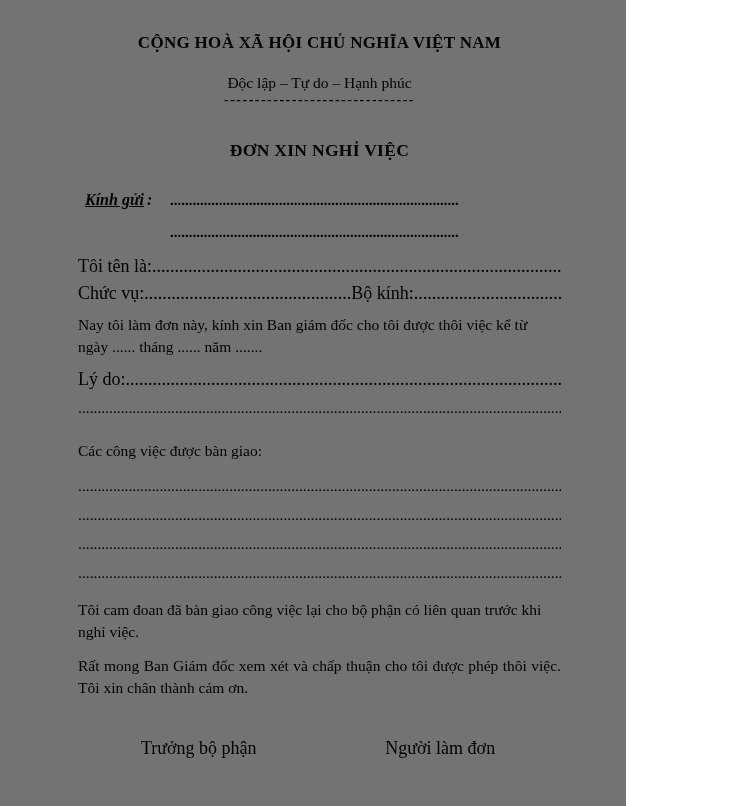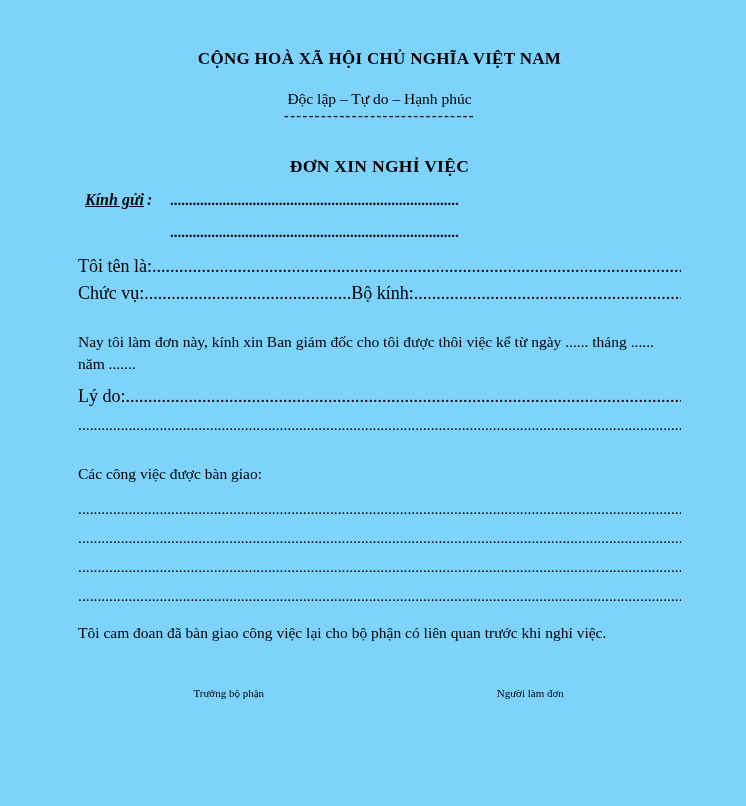--- a/index.html
+++ b/index.html
@@ -3,24 +3,24 @@
 <meta charset="utf-8">
 <style>
   * { margin: 0; padding: 0; box-sizing: border-box; }
   html, body {
     width: 746px;
     background: #ffffff;
     color: #000000;
     font-family: "Liberation Serif", "DejaVu Serif", serif;
   }
   .page {
-    width: 746px;
+    width: 626px;
     height: 806px;
-    background: #7dd3fc;
-    padding: 48px 65px 0 78px;
+    background: #737373;
+    padding: 32px 65px 0 78px;
     overflow: hidden;
   }
   .center { text-align: center; }
 
   
   .national-title {
     font-weight: bold;
     font-size: 17px;
     letter-spacing: 0.3px;
     line-height: 22px;
@@ -44,21 +44,21 @@
     letter-spacing: 0.3px;
     line-height: 24px;
     margin-top: 32px;
   }
 
   
   .recipient-row {
     display: flex;
     align-items: baseline;
     margin-left: 7px;
-    margin-top: 10px;
+    margin-top: 26px;
     font-size: 16px;
     line-height: 24px;
   }
   .recipient-row.second { margin-top: 8px; }
   .recipient-label {
     width: 85px;
     flex: 0 0 85px;
     font-weight: bold;
     font-style: italic;
     white-space: nowrap;
@@ -91,50 +91,50 @@
   }
   .field-row .dots.fixed { flex: 0 0 207px; width: 207px; }
   .row-name { margin-top: 9px; }
   .row-position { margin-top: 0; }
   .row-reason { margin-top: 8px; }
 
   .para {
     font-size: 15.5px;
     line-height: 22px;
   }
-  .para.opening { margin-top: 24px; }
+  .para.opening { margin-top: 7px; }
   .para.commitment { margin-top: 12px; }
   .para.closing { margin-top: 12px; text-align: justify; }
 
   .dots-line {
     font-size: 15.5px;
     line-height: 27px;
     overflow: hidden;
     white-space: nowrap;
   }
   .dots-line.reason-extra { margin-top: 1px; }
   .handover-line {
     font-size: 15.5px;
     line-height: 27px;
     white-space: nowrap;
     overflow: hidden;
   }
   .handover-heading {
     font-size: 15.5px;
     line-height: 22px;
-    margin-top: 25px;
+    margin-top: 19px;
   }
   .list-lines { margin-top: 9px; }
   .list-lines .dots-line { line-height: 29px; }
 
   
   .signature-row {
     display: flex;
     margin-top: 38px;
-    font-size: 11px;
+    font-size: 18px;
     line-height: 22px;
   }
   .signature-cell {
     flex: 1 1 50%;
     text-align: center;
   }
 </style>
 </head>
 <body>
 
@@ -184,19 +184,20 @@
 
   <div class="list-lines">
     <div class="dots-line">..........................................................................................................................................................................................................................................................</div>
     <div class="dots-line">..........................................................................................................................................................................................................................................................</div>
     <div class="dots-line">..........................................................................................................................................................................................................................................................</div>
     <div class="dots-line">..........................................................................................................................................................................................................................................................</div>
   </div>
 
   <div class="para commitment">Tôi cam đoan đã bàn giao công việc lại cho bộ phận có liên quan trước khi nghỉ việc.</div>
 
+  <div class="para closing">Rất mong Ban Giám đốc xem xét và chấp thuận cho tôi được phép thôi việc. Tôi xin chân thành cảm ơn.</div>
 
   <div class="signature-row">
     <div class="signature-cell">Trưởng bộ phận</div>
     <div class="signature-cell">Người làm đơn</div>
   </div>
 
 </div>
 
 </body></html>

